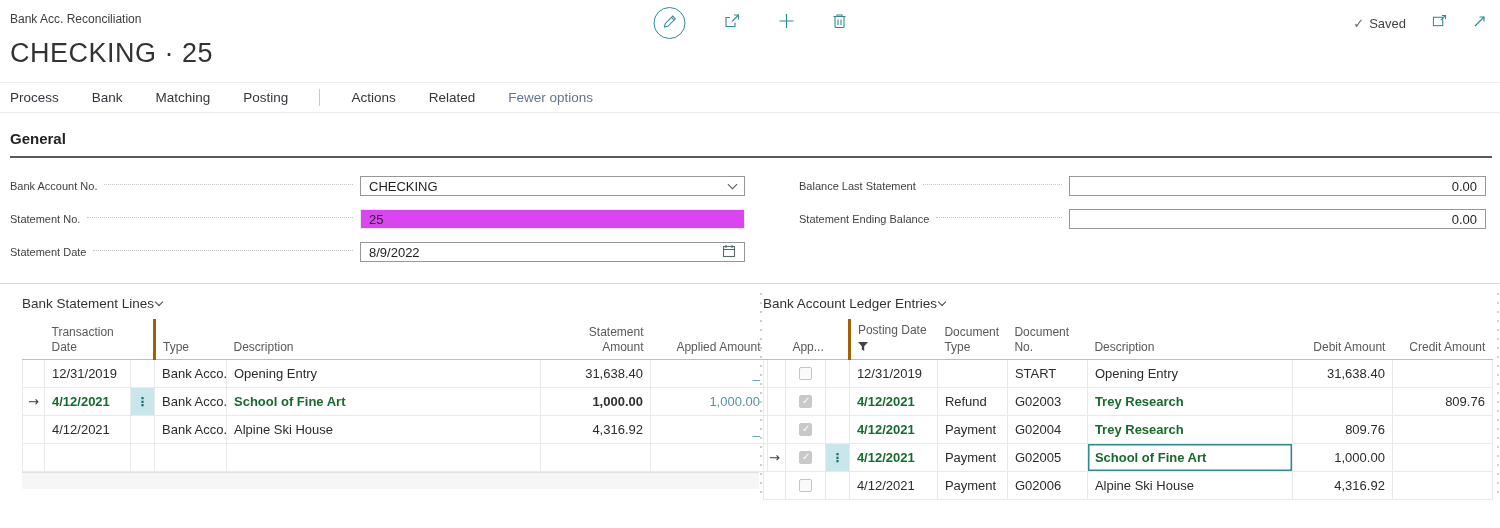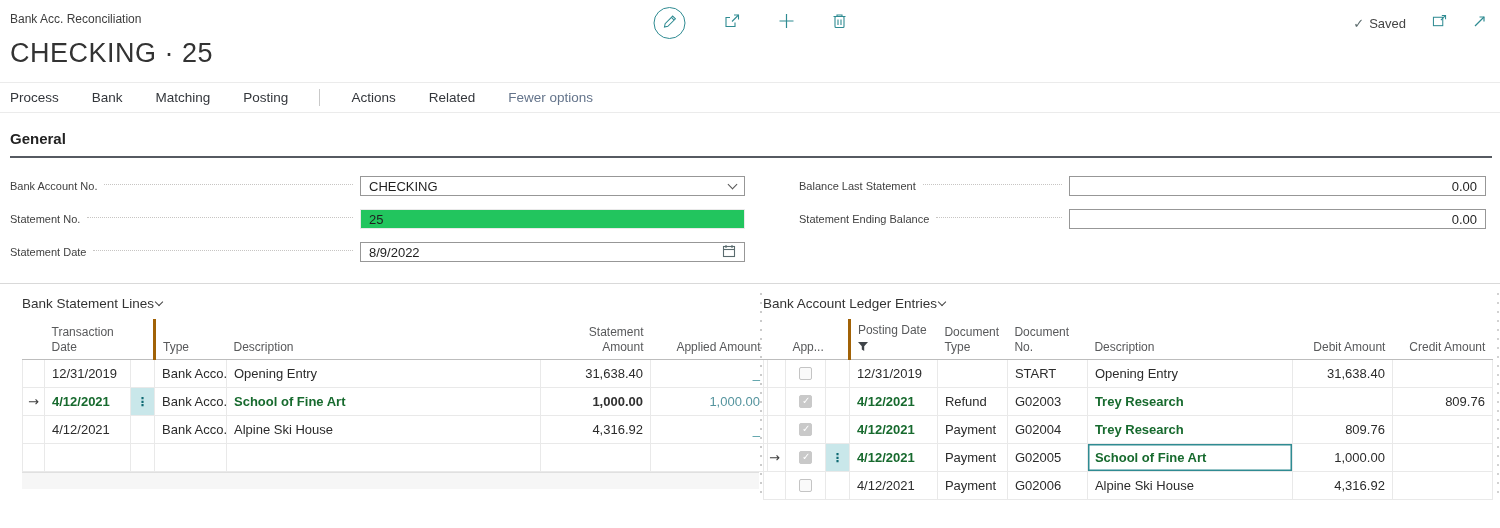--- a/index.html
+++ b/index.html
@@ -35,21 +35,21 @@
   .fcol-left { width:735px; margin-right:22px; }
   .fcol-right { flex:1;margin-left:32px; }
   .field { display:flex; align-items:center; height:26px; margin-bottom:7px; }
   .flabel { font-size:11px; color:#3f3f3f; white-space:nowrap; }
   .leader { flex:1; margin:0 7px; border-bottom:1.5px dotted #c7c5c3; height:1px; transform:translateY(-2px); }
   .input { height:20px; border:1px solid #979797; display:flex; align-items:center;
     padding:0 8px; font-size:13px; color:#1f1f1f; background:#fff; }
   .fcol-left .input { width:385px; }
   .fcol-right .input { width:417px; }
   .input .val { flex:1; }
-  .input.disabled { background:#22c55e; border-color:#e9e9e9; }
+  .input.disabled { background:#d946ef; border-color:#e9e9e9; }
   .input.num .val { text-align:right; }
   .chev { display:inline-block; width:7px; height:7px; border-right:1.3px solid #555;
     border-bottom:1.3px solid #555; transform:rotate(45deg); margin-top:-3px; }
   .cap-chev { display:inline-block; width:6px; height:6px; border-right:1.2px solid #444;
     border-bottom:1.2px solid #444; transform:rotate(45deg); margin:-2px 0 0 2px; }
 
   .main-divider { margin-top:11px; border-top:1px solid #d9d9d9; }
 
   
   .panels { display:flex; margin-top:9px; align-items:flex-start;padding-left:12px; }

